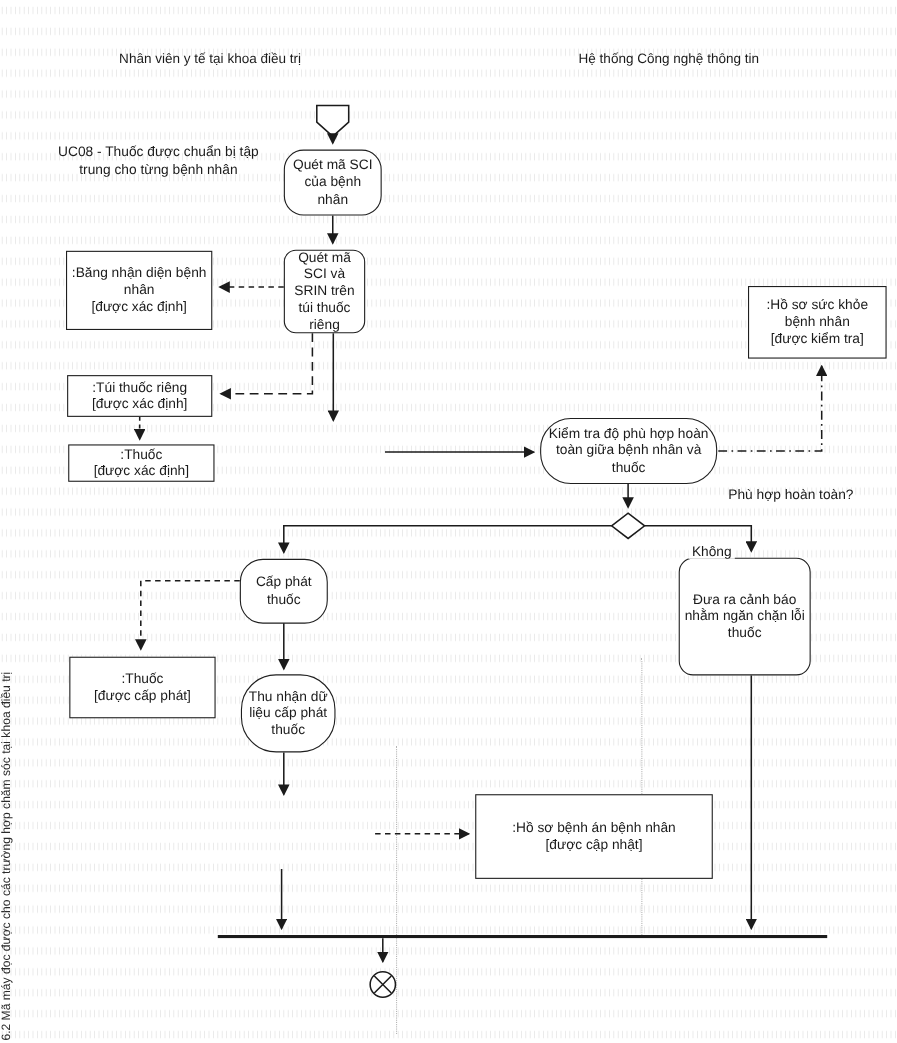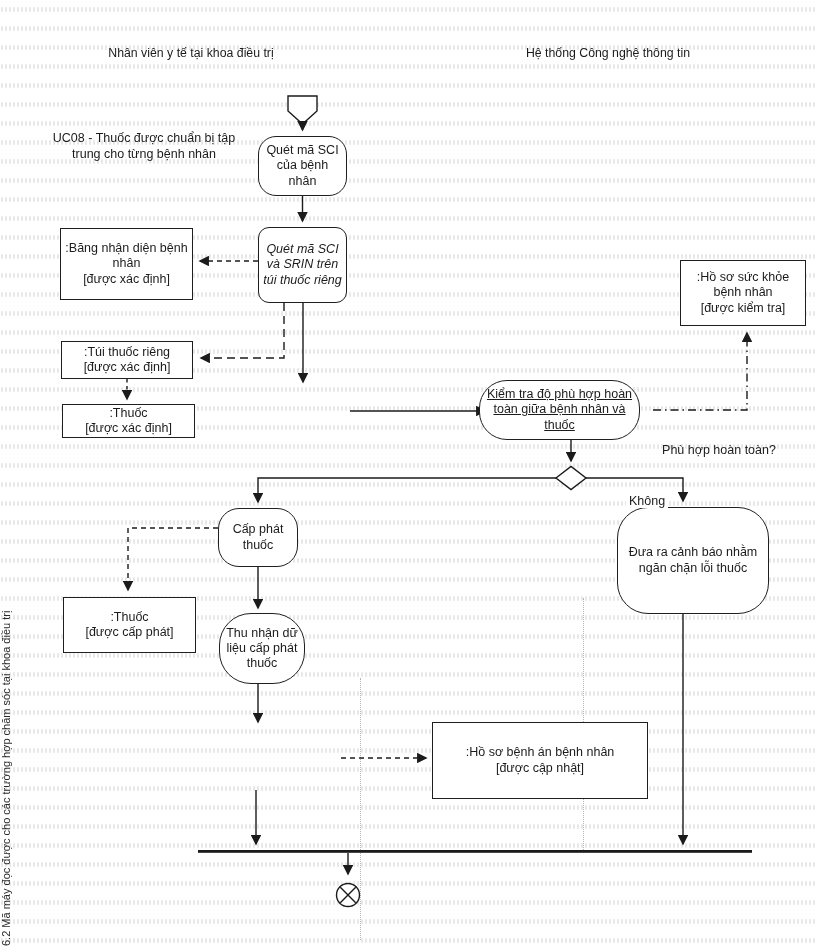--- a/index.html
+++ b/index.html
@@ -74,23 +74,23 @@
   </svg>
 
   <div class="lbl lane" style="left:85px;">Nhân viên y tế tại khoa điều trị</div>
   <div class="lbl lane" style="left:502px;">Hệ thống Công nghệ thông tin</div>
   <div class="lbl note">UC08 - Thuốc được chuẩn bị tập trung cho từng bệnh nhân</div>
   <div class="lbl question">Phù hợp hoàn toàn?</div>
   <div class="lbl no-label">Không</div>
   <div class="side-caption">6.2 Mã máy đọc được cho các trường hợp chăm sóc tại khoa điều trị</div>
 
   <div class="node activity" style="left:258px;top:136px;width:89px;height:60px;border-radius:18px;">Quét mã SCI của bệnh nhân</div>
-  <div class="node activity" style="left:258px;top:227px;width:89px;height:76px;border-radius:11px;font-style:italic;">Quét mã SCI và SRIN trên túi thuốc riêng</div>
-  <div class="node activity" style="left:479px;top:380px;width:161px;height:60px;border-radius:28px;text-decoration:underline;">Kiểm tra độ phù hợp hoàn toàn giữa bệnh nhân và thuốc</div>
-  <div class="node activity" style="left:617px;top:507px;width:152px;height:107px;border-radius:31px;">Đưa ra cảnh báo nhằm ngăn chặn lỗi thuốc</div>
+  <div class="node activity" style="left:258px;top:227px;width:74px;height:76px;border-radius:11px;">Quét mã SCI và SRIN trên túi thuốc riêng</div>
+  <div class="node activity" style="left:491px;top:380px;width:161px;height:60px;border-radius:28px;">Kiểm tra độ phù hợp hoàn toàn giữa bệnh nhân và thuốc</div>
+  <div class="node activity" style="left:617px;top:507px;width:120px;height:107px;border-radius:13px;">Đưa ra cảnh báo nhằm ngăn chặn lỗi thuốc</div>
   <div class="node activity" style="left:218px;top:508px;width:80px;height:59px;border-radius:21px;">Cấp phát thuốc</div>
   <div class="node activity" style="left:219px;top:613px;width:86px;height:71px;border-radius:32px;">Thu nhận dữ liệu cấp phát thuốc</div>
 
   <div class="node" style="left:60px;top:228px;width:133px;height:72px;">
     <div>:Băng nhận diện bệnh nhân</div>
     <div>[được xác định]</div>
   </div>
   <div class="node" style="left:61px;top:341px;width:132px;height:38px;">
     <div>:Túi thuốc riêng</div>
     <div>[được xác định]</div>

